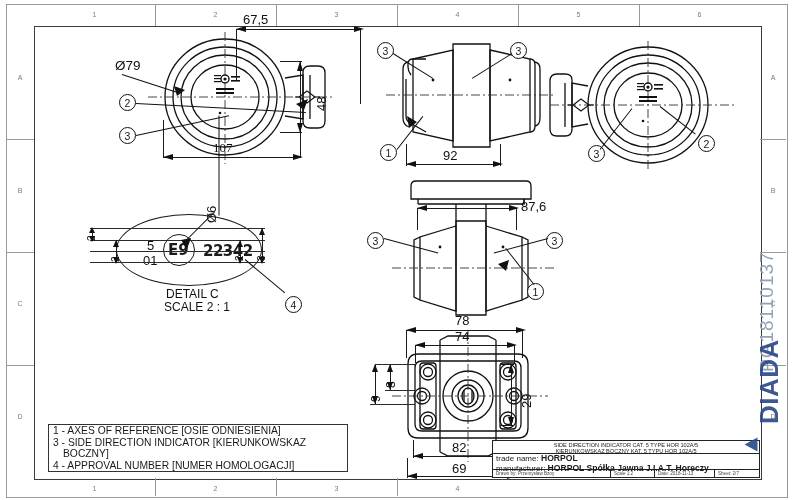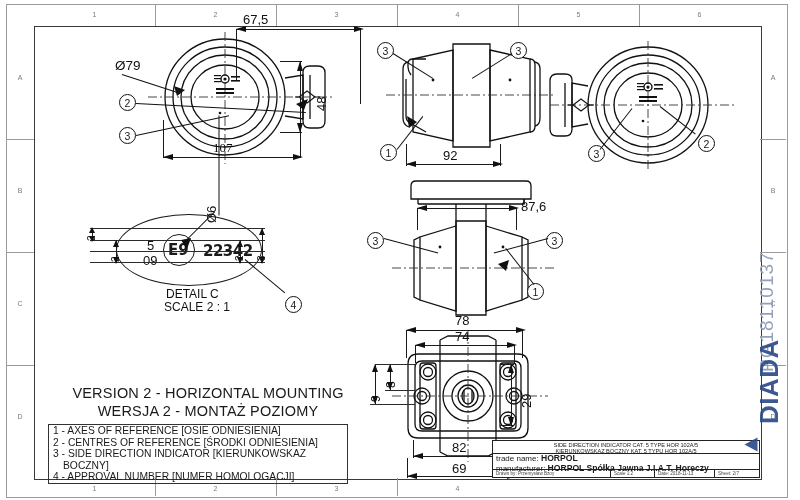--- a/index.html
+++ b/index.html
@@ -179,21 +179,21 @@
   <div class="lead" style="left:136px;top:135px;width:95px;transform:rotate(-12deg);"></div>
 
   <div class="lead" style="left:219px;top:115px;width:100px;transform:rotate(90deg);"></div>
 
   <div class="ell" style="left:116px;top:214px;width:146px;height:72px;"></div>
   <div class="ell" style="left:163px;top:234px;width:32px;height:32px;border-width:1.6px;"></div>
 
   <div class="stamp" style="left:168px;top:241px;font-size:15px;text-align:center;">E9</div>
   <div class="stamp" style="left:203px;top:242px;font-size:15px;letter-spacing:-.5px;">22342</div>
   <div class="dimtxt" style="left:147px;top:238px;font-size:13px;">5</div>
-  <div class="dimtxt" style="left:143px;top:253px;font-size:13px;">09</div>
+  <div class="dimtxt" style="left:143px;top:253px;font-size:13px;">01</div>
 
   <div class="ln h1 thin" style="left:90px;top:240px;width:175px;"></div>
   <div class="ln h1 thin" style="left:90px;top:251px;width:175px;"></div>
   <div class="ln h1 thin" style="left:90px;top:262px;width:175px;"></div>
   <div class="ln h1 thin" style="left:90px;top:228px;width:175px;"></div>
 
   <div class="ln v1" style="left:92px;top:228px;height:13px;"></div>
   <svg style="position:absolute;left:87px;top:225px;" width="12" height="19">
       <polygon points="5,2 2,8 8,8" fill="#111"></polygon>
       <polygon points="5,17 2,11 8,11" fill="#111"></polygon>
@@ -459,28 +459,23 @@
 
   <div class="ln h1" style="left:407px;top:476px;width:108px;"></div>
   <div class="ln v1" style="left:407px;top:458px;height:20px;"></div>
   <div class="ln v1" style="left:515px;top:458px;height:20px;"></div>
   <svg style="position:absolute;left:403px;top:472px;" width="118" height="10">
       <polygon points="4,4 14,1 14,7" fill="#111"></polygon>
       <polygon points="114,4 104,1 104,7" fill="#111"></polygon>
     </svg>
   <div class="dimtxt" style="left:452px;top:461px;font-size:13px;">69</div>
 
-  <div id="version-title">
-    <div>VERSION 2 - HORIZONTAL MOUNTING</div>
-    <div>WERSJA 2 - MONTAŻ POZIOMY</div>
-  </div>
 
   <div id="legend">
     <div>1 - AXES OF REFERENCE [OSIE ODNIESIENIA]</div>
-    <div>2 - CENTRES OF REFERENCE [ŚRODKI ODNIESIENIA]</div>
     <div>3 - SIDE DIRECTION INDICATOR [KIERUNKOWSKAZ</div>
     <div style="padding-left:10px;">BOCZNY]</div>
     <div>4 - APPROVAL NUMBER [NUMER HOMOLOGACJI]</div>
   </div>
 
   <div id="tb">
     <div class="row r1">
       <div>SIDE DIRECTION INDICATOR CAT. 5 TYPE HOR 102A/5</div>
       <div>KIERUNKOWSKAZ BOCZNY KAT. 5 TYPU HOR 102A/5</div>
     </div>

